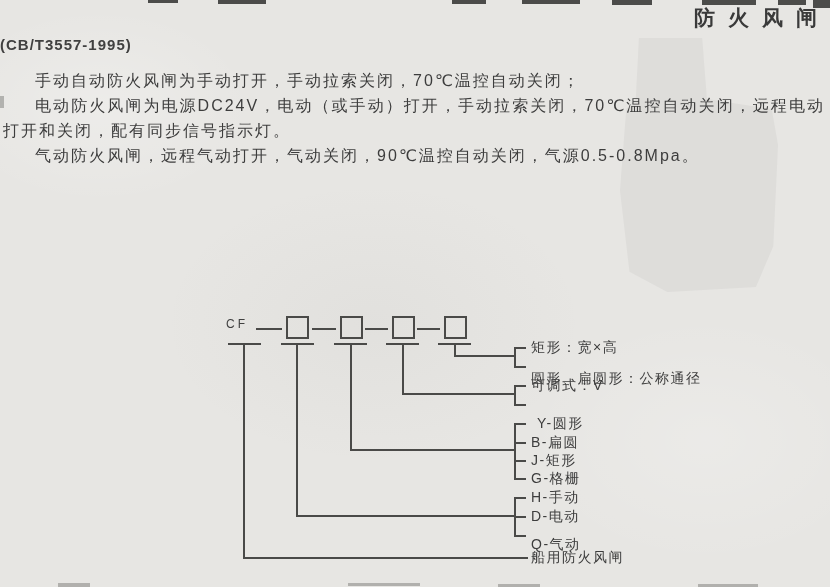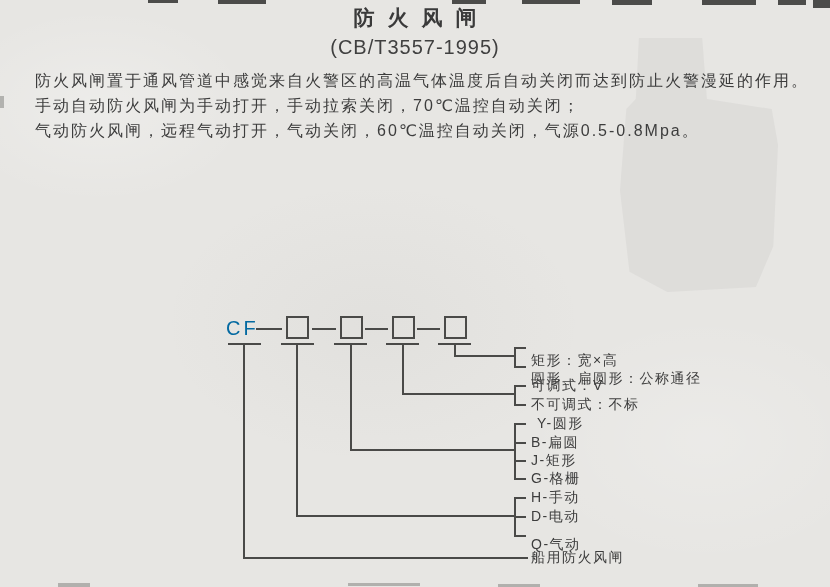--- a/index.html
+++ b/index.html
@@ -22,35 +22,35 @@
   .watermark{
     position:absolute;left:620px;top:38px;width:158px;height:254px;
     background:#dcdbd8;
     clip-path:polygon(12% 0,52% 0,55% 24%,96% 28%,100% 42%,97% 82%,86% 98%,30% 100%,6% 92%,0 60%,4% 28%,10% 24%);
     opacity:.85;
   }
   .artifact{position:absolute;background:#4c4c4a;}
   .artifact.light{background:rgba(90,90,88,.38);}
   h1{
     position:absolute;left:0;top:4px;width:100%;margin:0;
-    text-align:center;font-size:21px;font-weight:bold;
+    text-align:right;font-size:21px;font-weight:bold;
     letter-spacing:13px;text-indent:13px;color:#3a3a3a;
   }
   .standard{
     position:absolute;left:0;top:36px;width:100%;
-    text-align:center;font-size:20px;letter-spacing:1px;color:#404040;
+    font-size:15px;letter-spacing:1px;color:#404040;font-weight:bold;
   }
   .bodytext{
     position:absolute;left:3px;top:68px;width:822px;
     font-size:16px;line-height:25px;letter-spacing:2px;
     text-align:justify;
   }
   .bodytext p{margin:0;text-indent:2em;}
   .diagram{position:absolute;left:0;top:312px;width:830px;height:275px;font-size:15px;}
-  .cf{position:absolute;font-size:20px;letter-spacing:3px;color:#0369a1;}
+  .cf{position:absolute;font-size:12px;letter-spacing:3px;color:#404040;}
   .ln{position:absolute;background:#4a4a48;}
   .codebox{
     position:absolute;width:19px;height:19px;
     border:2px solid #4a4a48;background:transparent;
   }
   .lbl{position:absolute;font-size:14px;letter-spacing:1.5px;color:#3d3d3d;white-space:nowrap;}
 </style>
 </head>
 <body>
 
@@ -70,23 +70,23 @@
   <div class="artifact light" style="left:498px;top:584px;width:42px;height:3px;"></div>
   <div class="artifact light" style="left:698px;top:584px;width:60px;height:3px;"></div>
   <div class="artifact light" style="left:0;top:96px;width:4px;height:12px;"></div>
 
   <div class="watermark"></div>
 
   <h1>防火风闸</h1>
   <div class="standard">(CB/T3557-1995)</div>
 
   <div class="bodytext">
-    <p>防火风闸置于通风管道中感觉来自火警区的高温气体温度后自动关闭而达到防止火警漫延的作用。</p>
     <p>手动自动防火风闸为手动打开，手动拉索关闭，70℃温控自动关闭；</p>
-    <p>气动防火风闸，远程气动打开，气动关闭，60℃温控自动关闭，气源0.5-0.8Mpa。</p>
+    <p>电动防火风闸为电源DC24V，电动（或手动）打开，手动拉索关闭，70℃温控自动关闭，远程电动打开和关闭，配有同步信号指示灯。</p>
+    <p>气动防火风闸，远程气动打开，气动关闭，90℃温控自动关闭，气源0.5-0.8Mpa。</p>
   </div>
 
   <div class="diagram">
 
     <span class="cf" style="left:226px;top:5px;">CF</span>
     <div class="ln" style="left:256px;top:16px;width:26px;height:2px;"></div>
     <div class="codebox" style="left:286px;top:4px;"></div>
     <div class="ln" style="left:312px;top:16px;width:24px;height:2px;"></div>
     <div class="codebox" style="left:340px;top:4px;"></div>
     <div class="ln" style="left:365px;top:16px;width:23px;height:2px;"></div>
@@ -122,24 +122,23 @@
     <div class="ln" style="left:514px;top:73px;width:12px;height:2px;"></div>
     <div class="ln" style="left:514px;top:92px;width:12px;height:2px;"></div>
     <div class="ln" style="left:514px;top:111px;width:12px;height:2px;"></div>
     <div class="ln" style="left:514px;top:130px;width:12px;height:2px;"></div>
     <div class="ln" style="left:514px;top:148px;width:12px;height:2px;"></div>
     <div class="ln" style="left:514px;top:166px;width:12px;height:2px;"></div>
     <div class="ln" style="left:514px;top:185px;width:12px;height:2px;"></div>
     <div class="ln" style="left:514px;top:204px;width:12px;height:2px;"></div>
     <div class="ln" style="left:514px;top:223px;width:12px;height:2px;"></div>
 
-    <span class="lbl" style="left:531px;top:40px;">矩形：宽×高</span>
+    <span class="lbl" style="left:531px;top:27px;">矩形：宽×高</span>
     <span class="lbl" style="left:531px;top:46px;margin-top:12px;">圆形、扁圆形：公称通径</span>
     <span class="lbl" style="left:531px;top:65px;">可调式：V</span>
-    <span class="lbl" style="left:531px;top:84px;">不可调式：不标</span>
     <span class="lbl" style="left:537px;top:103px;">Y-圆形</span>
     <span class="lbl" style="left:531px;top:122px;">B-扁圆</span>
     <span class="lbl" style="left:531px;top:140px;">J-矩形</span>
     <span class="lbl" style="left:531px;top:158px;">G-格栅</span>
     <span class="lbl" style="left:531px;top:177px;">H-手动</span>
     <span class="lbl" style="left:531px;top:196px;">D-电动</span>
     <span class="lbl" style="left:531px;top:224px;">Q-气动</span>
     <span class="lbl" style="left:531px;top:237px;">船用防火风闸</span>
   </div>
 

